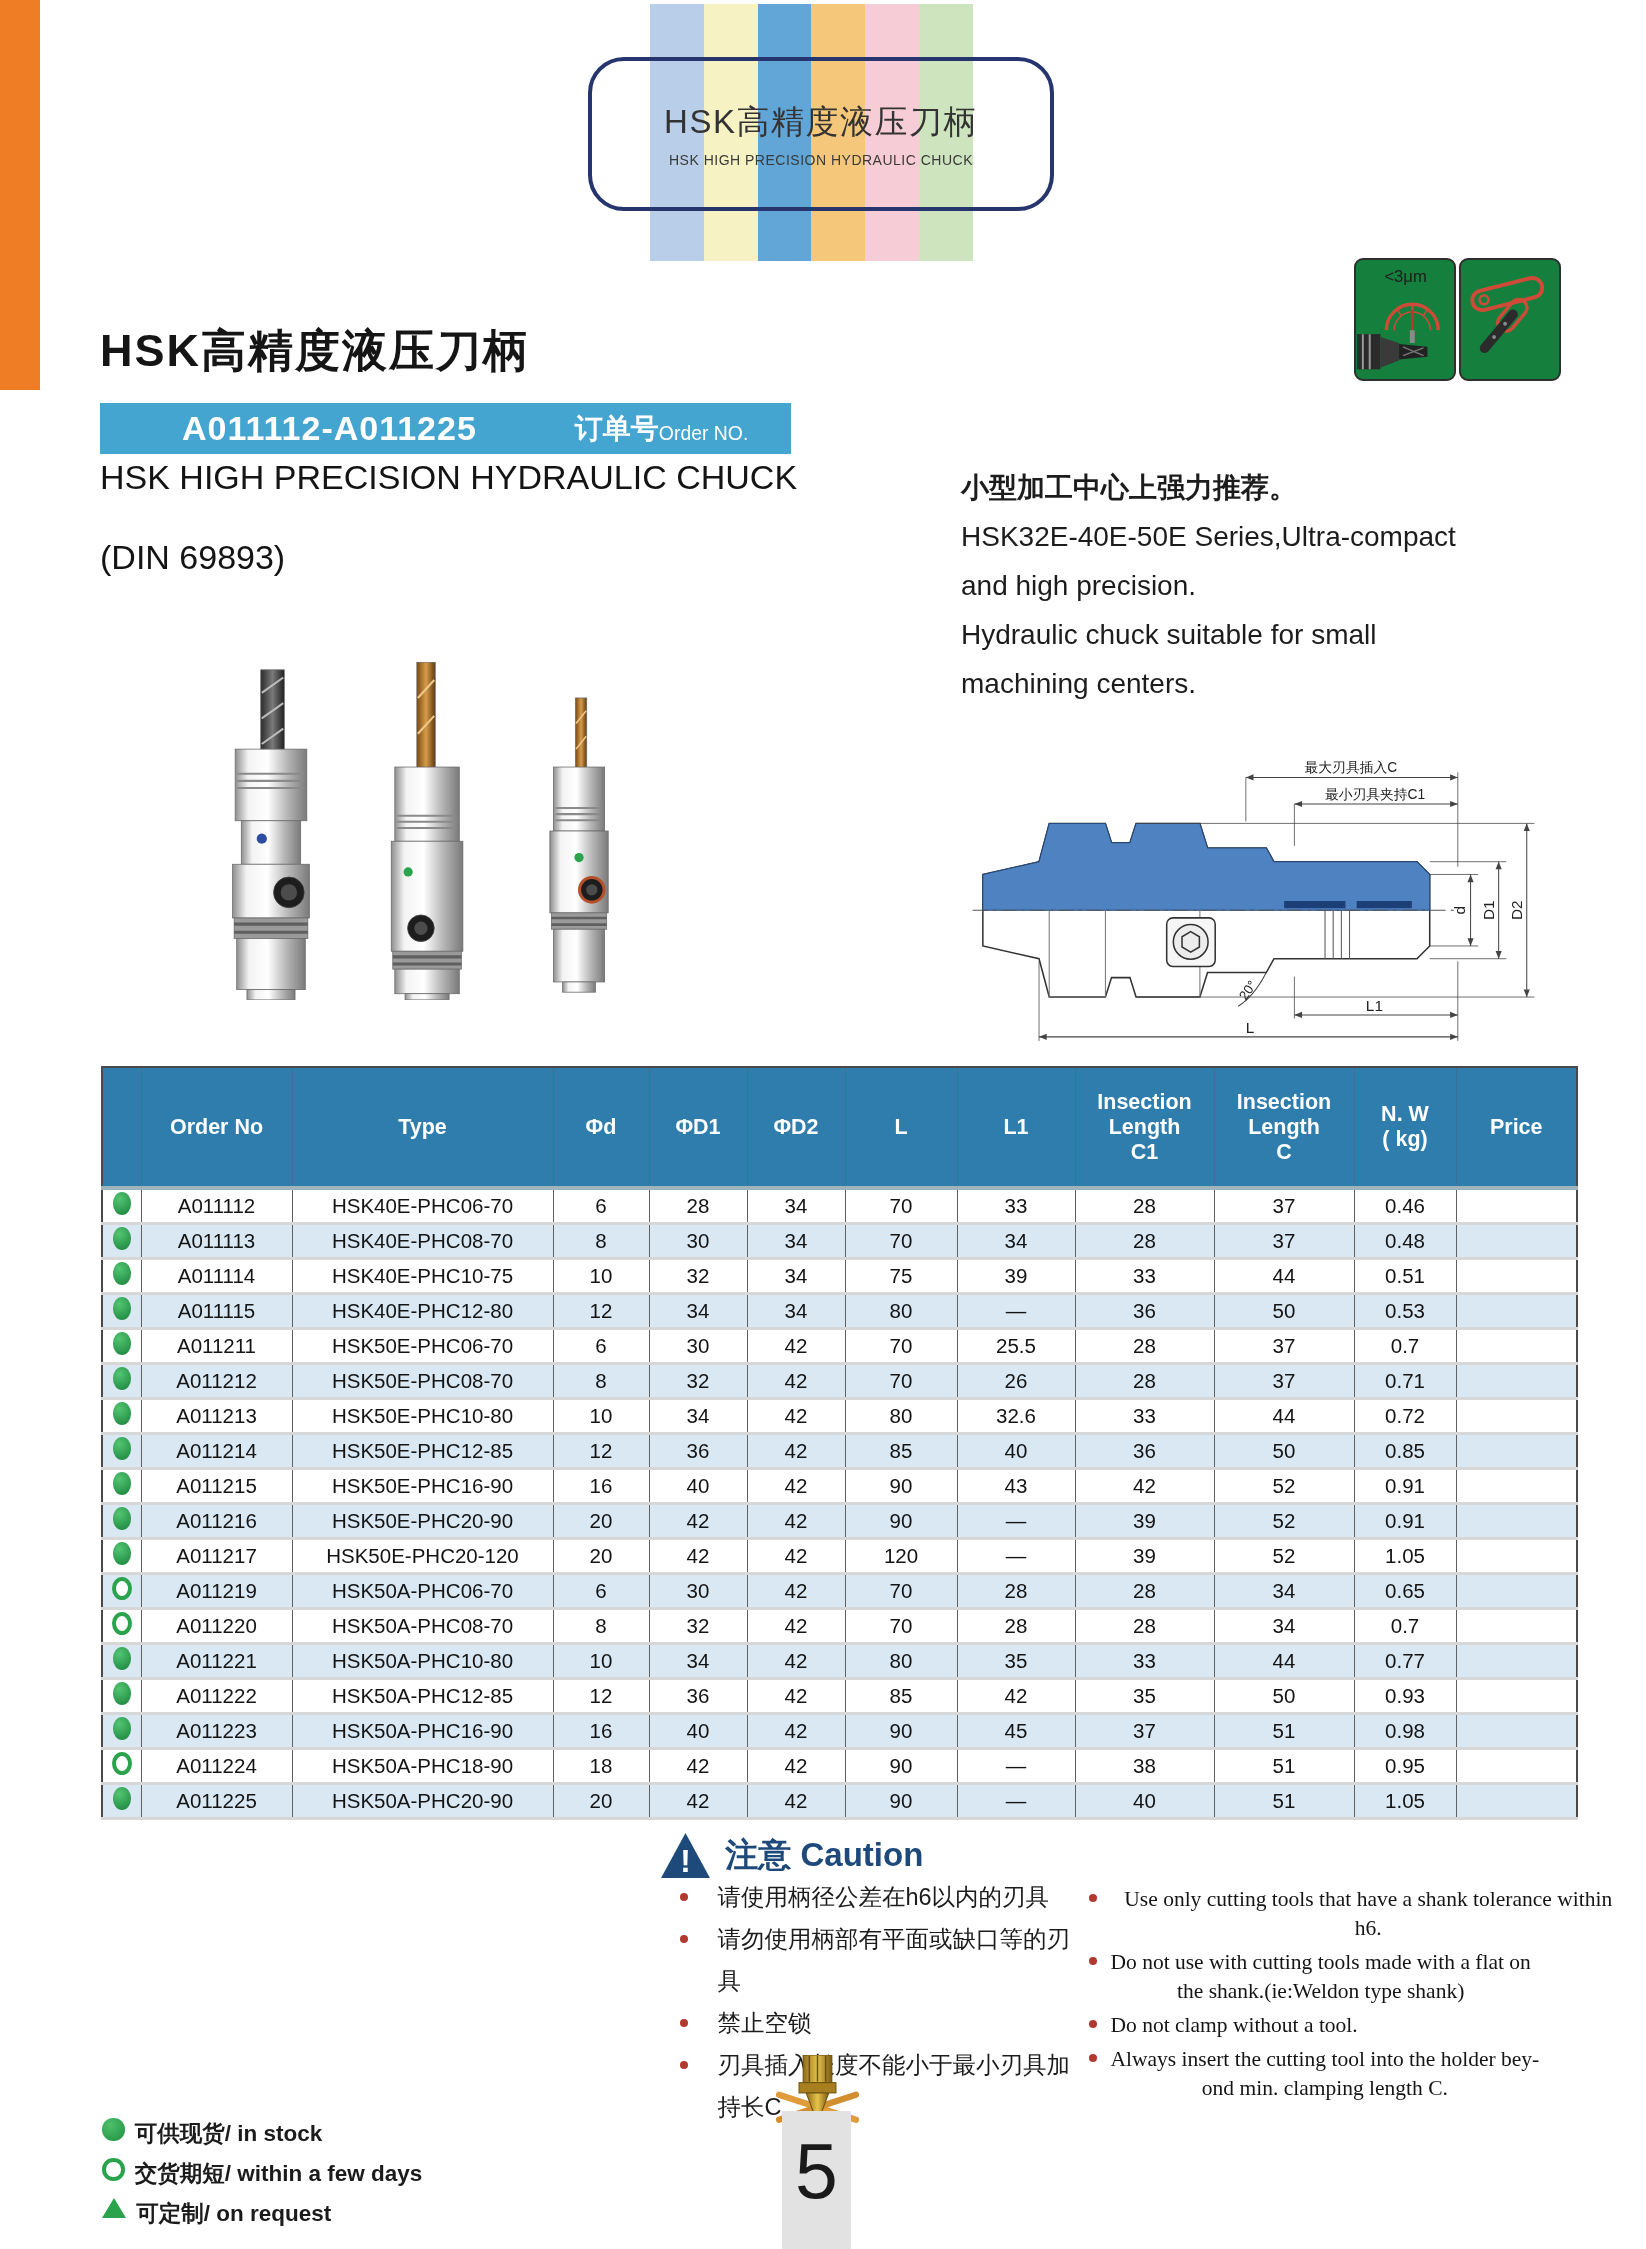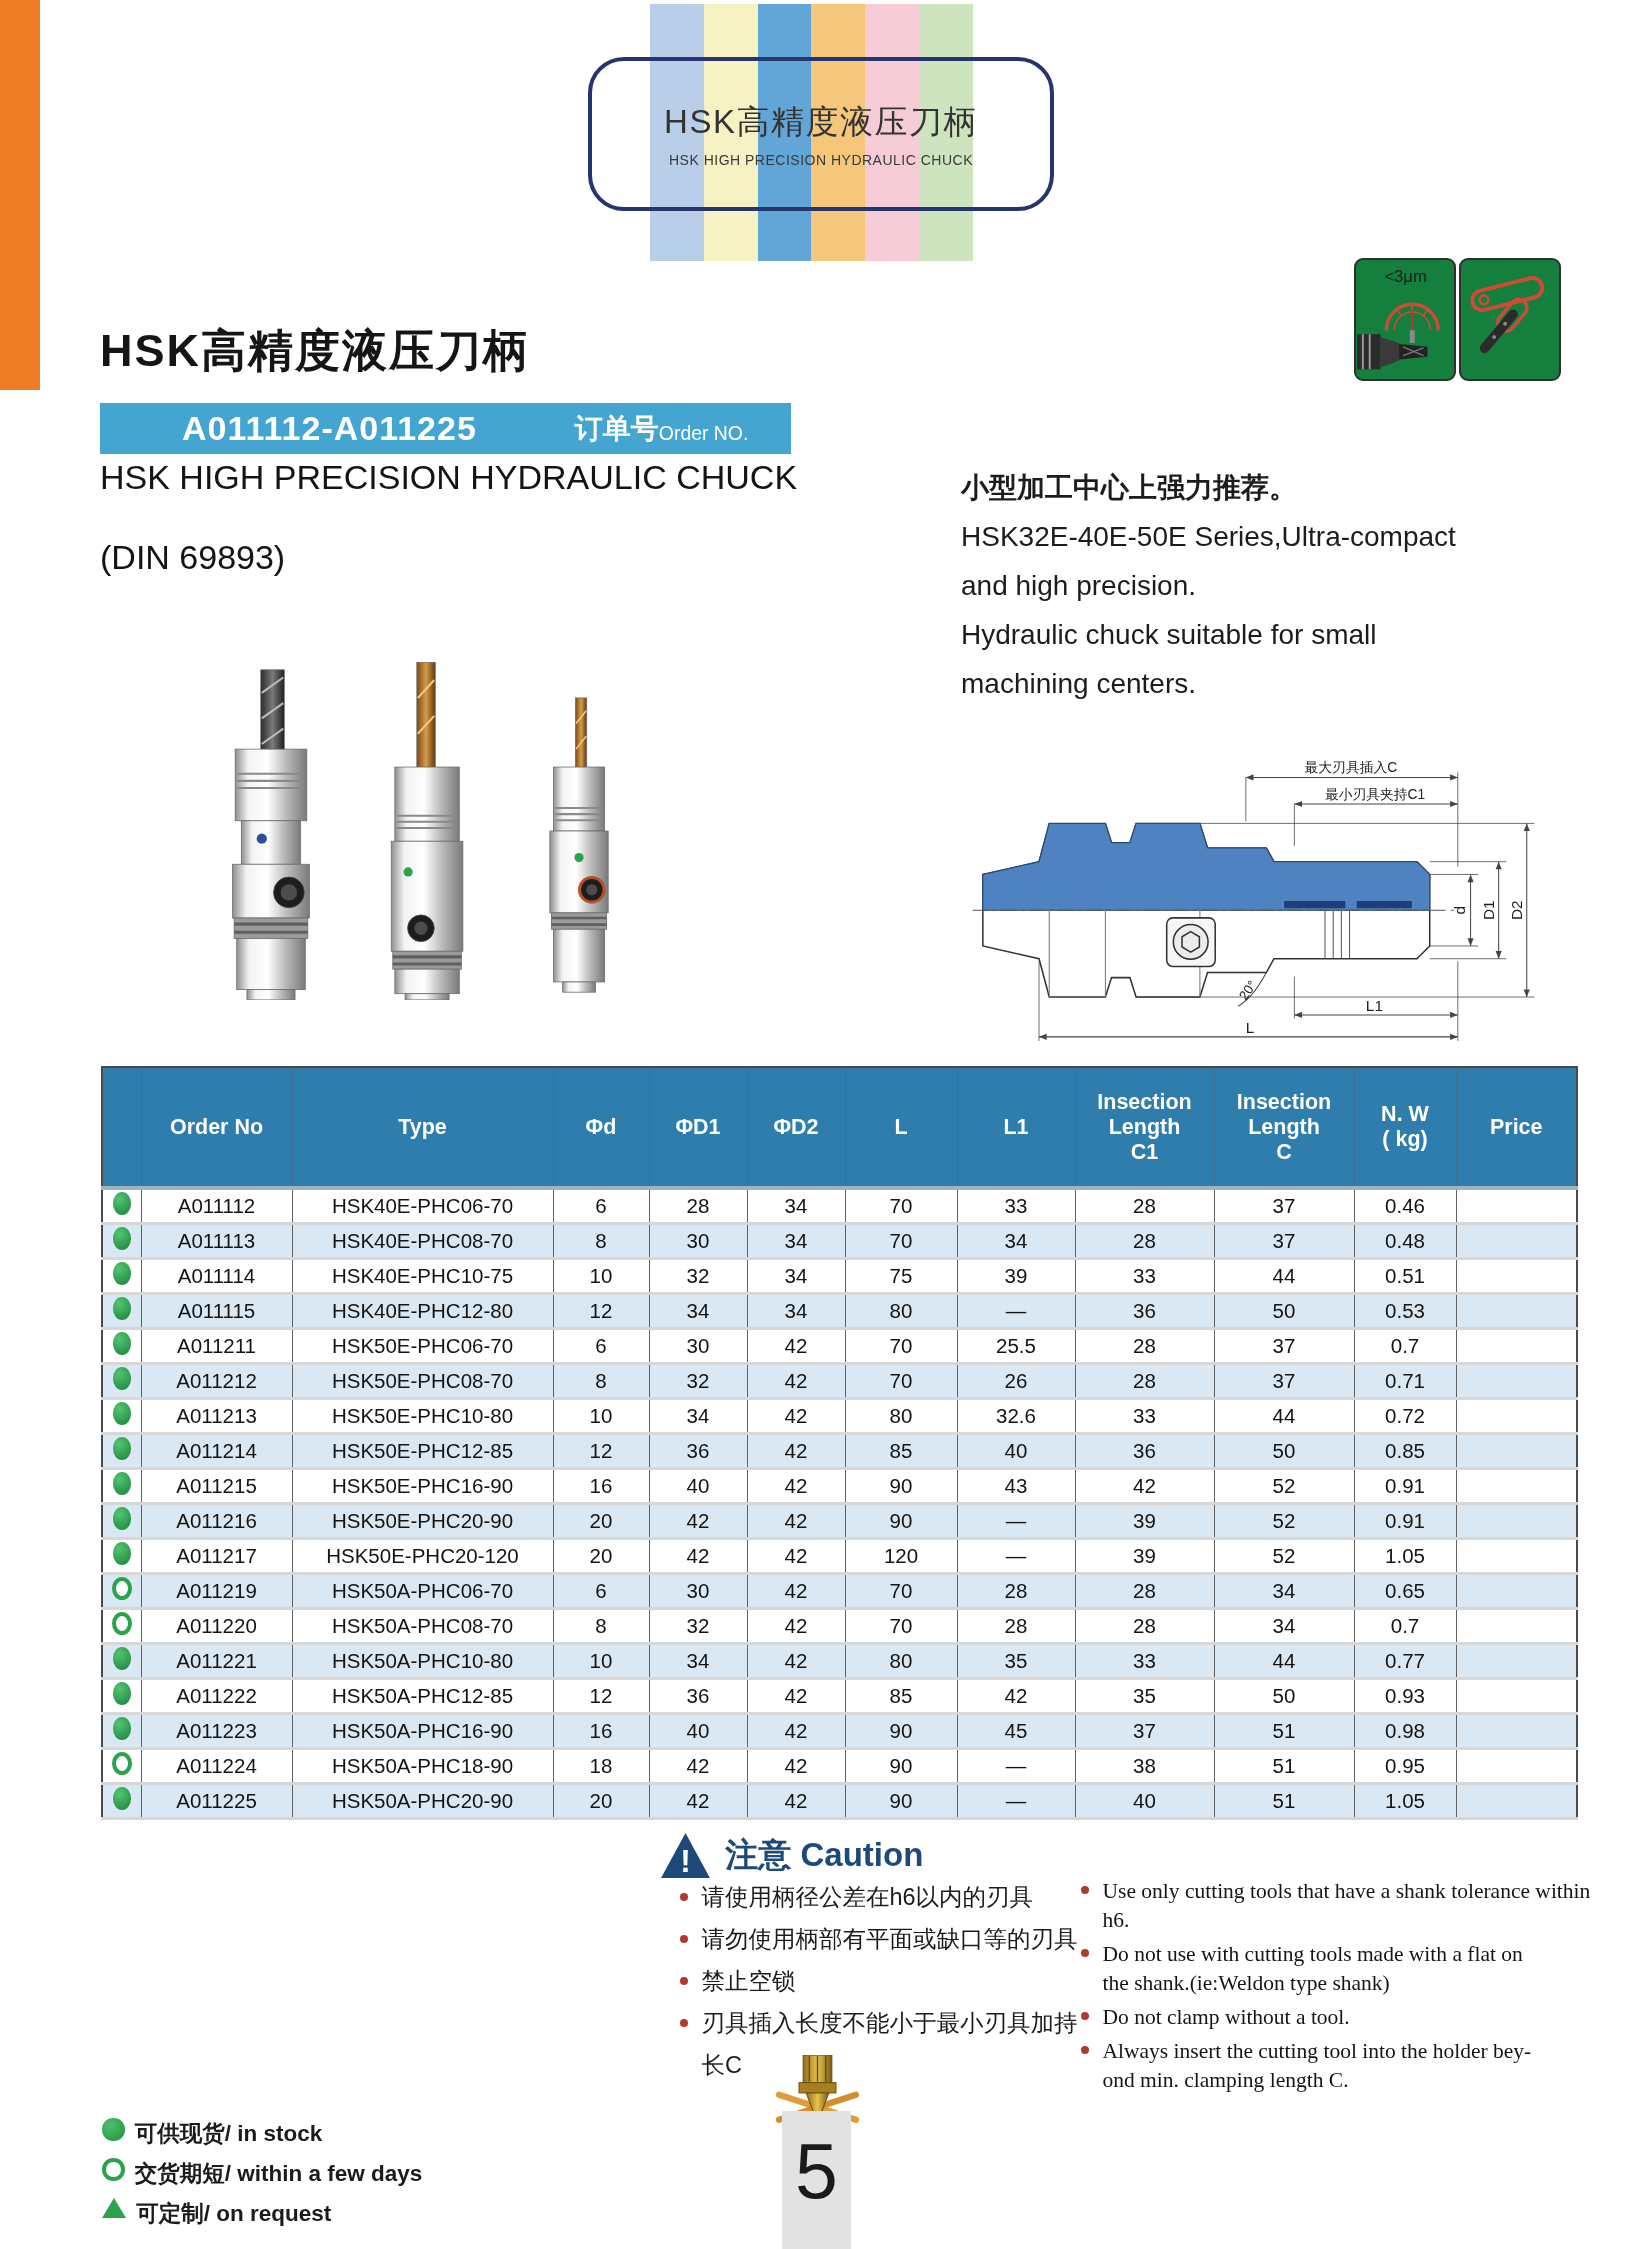--- a/index.html
+++ b/index.html
@@ -55,22 +55,22 @@
   td:first-child{border-left:none;}
   tr.even td{background:#ffffff;} tr.odd td{background:#d9e8f3;}
   .dot{display:inline-block;width:18.4px;height:22.5px;border-radius:50%;}
   .dot.filled{background:radial-gradient(circle at 35% 30%,#53c572,#18813a);}
   .dot.open{border:4.6px solid #2aa34c;background:#fff;box-sizing:border-box;width:20.5px;height:23.5px;}
 
   
   .caution-head{position:absolute;left:659px;top:1831px;display:flex;align-items:center;gap:13.3px;}
   .caution-title{font-size:33px;font-weight:bold;color:#1d4a7b;}
   .caution-zh{position:absolute;left:680px;top:1876px;width:399px;list-style:none;margin:0;padding:0;}
-  .caution-zh li{font-size:23.5px;color:#1c1c1c;line-height:42px;display:flex;align-items:baseline;}
-  .caution-en{position:absolute;left:1077px;top:1873px;width:537px;list-style:none;margin:4px;padding:0;}
+  .caution-zh li{font-size:23.5px;color:#1c1c1c;line-height:42px;display:flex;align-items:baseline;gap:16px;}
+  .caution-en{position:absolute;left:1077px;top:1873px;width:537px;list-style:none;margin:12px;padding:0;text-align:center;}
   .caution-en li{font-family:"Liberation Serif","DejaVu Serif",serif;font-size:21.5px;color:#151515;
                  line-height:29px;margin-bottom:5.1px;display:flex;align-items:baseline;}
   .bullet{display:inline-block;flex:0 0 8.2px;width:8.2px;height:8.2px;border-radius:50%;
           background:#b03a2e;margin-right:13.3px;position:relative;top:-4.1px;}
 
   
   .legend{position:absolute;left:102px;top:2118px;}
   .legend-item{display:flex;align-items:flex-start;height:40px;font-size:22.5px;font-weight:bold;color:#1b1b1b;}
   .sym{display:inline-block;width:22.5px;height:22.5px;margin-right:10.2px;}
   .sym.filled{border-radius:50%;background:radial-gradient(circle at 35% 30%,#4ec06d,#1d8f3e);}

